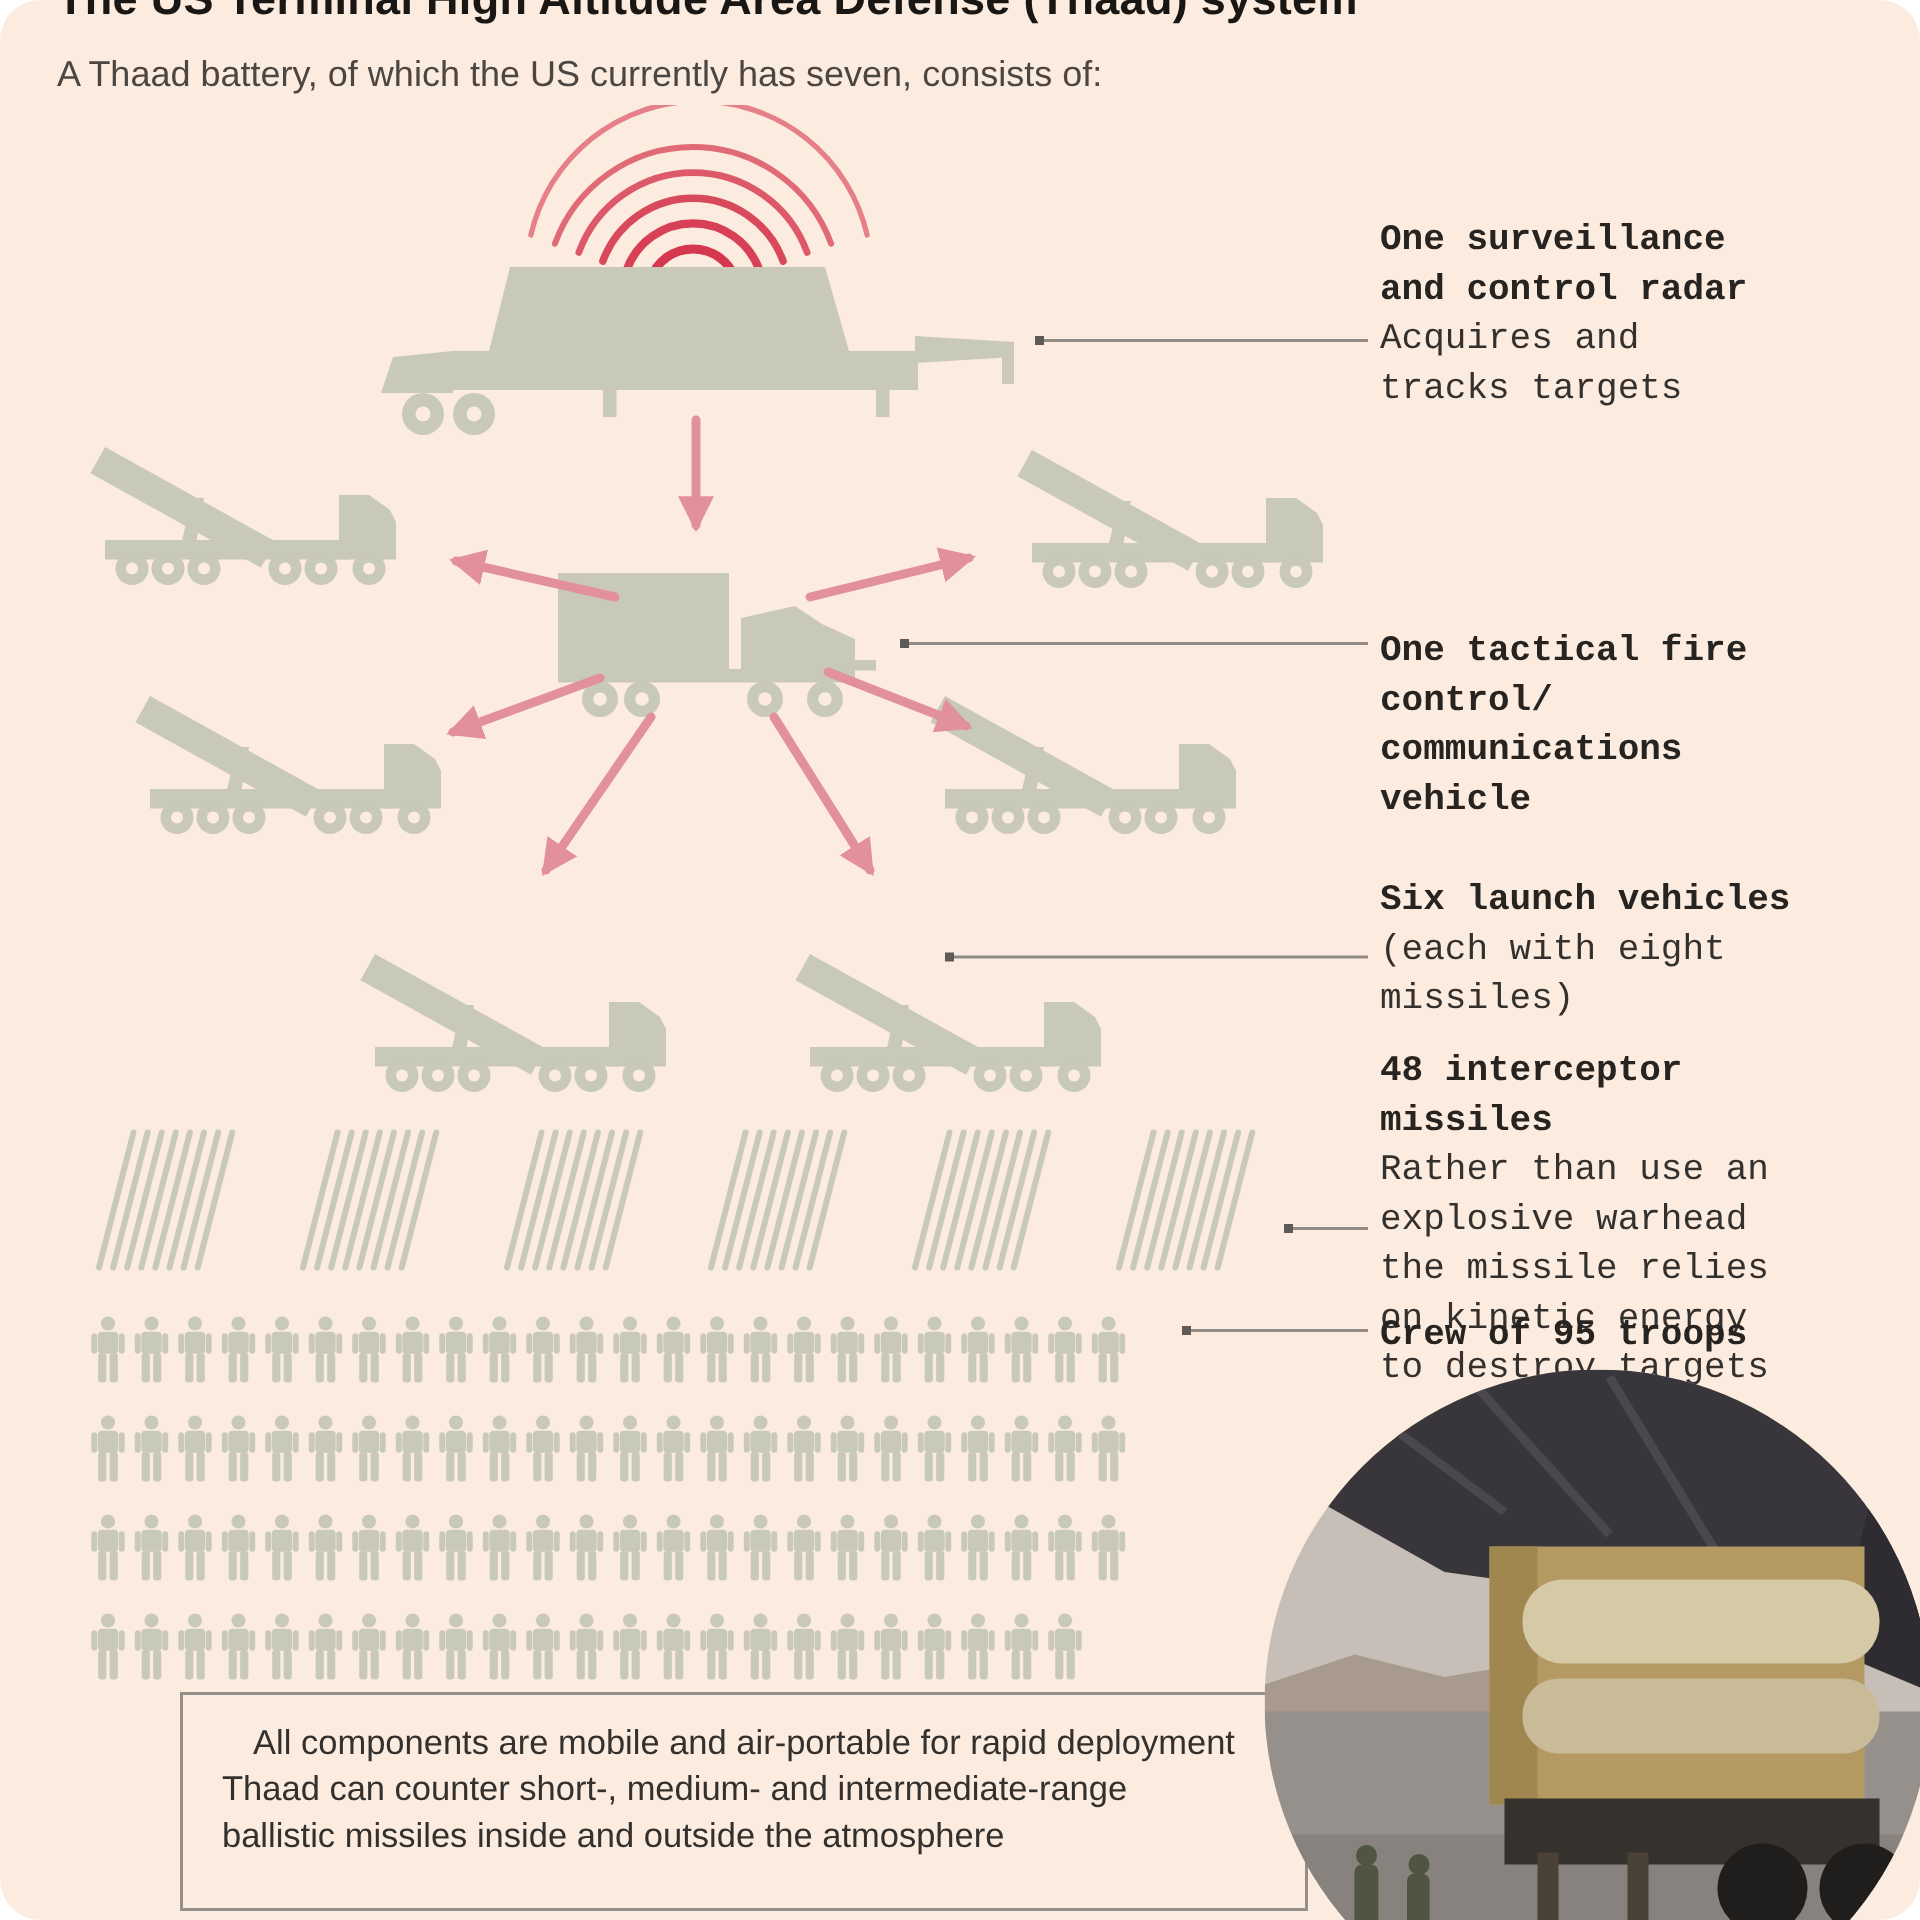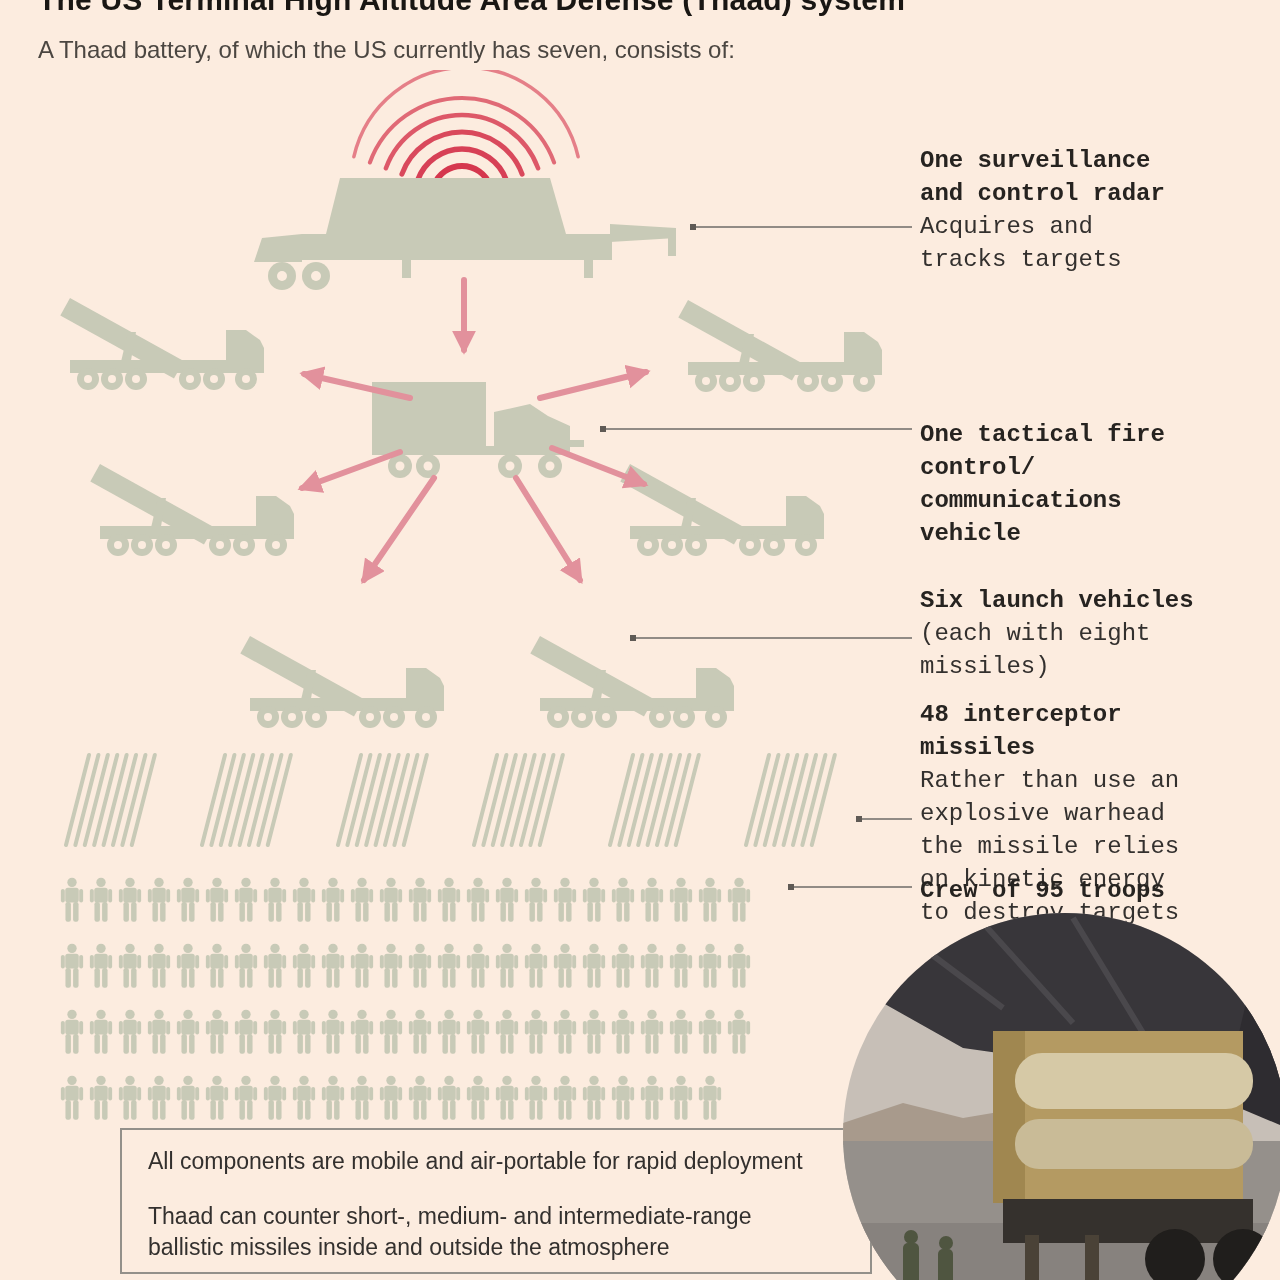--- a/index.html
+++ b/index.html
@@ -2,21 +2,21 @@
 <html style="--background: #fcecdf; --vehicle: #c8cab7; --arrow: #e2919c; --radar-wave: #d5374e; --text: #33302e; --leader: #918b85;"><head>
 <meta charset="utf-8">
 <style>
   :root{
     --background:#fcecdf; --vehicle:#c8cab7; --arrow:#e2919c; --radar-wave:#d5374e;
     --text:#33302e; --leader:#918b85;
   }
   *{box-sizing:border-box;}
   html,body{margin:0;padding:0;background:#fff;}
   .canvas{position:relative;width:1280px;height:1280px;background:var(--background);overflow:hidden;
-          font-family:"Liberation Sans",sans-serif;color:var(--text);}
+          font-family:"Liberation Sans",sans-serif;color:var(--text);border-radius:27px;}
   .title{position:absolute;left:38px;top:-17px;font-size:30px;font-weight:700;letter-spacing:.2px;
          color:#191613;white-space:nowrap;}
   .subtitle{position:absolute;left:38px;top:36px;font-size:24px;color:#4b4641;}
 
   svg.illus{position:absolute;}
   .vehicle{fill:var(--vehicle);}
   .hub{fill:var(--background);}
 
   #radar-waves path{fill:none;stroke:var(--radar-wave);stroke-linecap:round;}
   #arrows{position:absolute;left:0;top:0;pointer-events:none;}
@@ -51,21 +51,21 @@
   .missile-group{width:112px;height:96px;}
   .missile-group line{stroke:var(--vehicle);stroke-width:4;stroke-linecap:round;}
 
   .troop-grid{position:absolute;left:60px;top:876px;}
   .troop-row{display:flex;gap:5px;margin-bottom:14px;}
   svg.soldier{width:24px;height:52px;fill:var(--vehicle);}
 
   .note-box{position:absolute;left:120px;top:1128px;width:752px;height:146px;border:2px solid #93908a;
             padding:16px 26px;font-size:23px;line-height:31px;color:#33302e;}
   .note-box p{margin:0;}
-  .note-box .p1{margin-bottom:24px;white-space:nowrap;}
+  .note-box .p1{margin-bottom:0;white-space:nowrap;text-align:center;}
   .note-box .p2{max-width:640px;}
 
   .photo{position:absolute;left:843px;top:913px;width:444px;height:444px;border-radius:50%;overflow:hidden;}
 </style>
 </head>
 <body>
 
 <div class="canvas">
 
   <svg width="0" height="0" style="position:absolute" aria-hidden="true">

